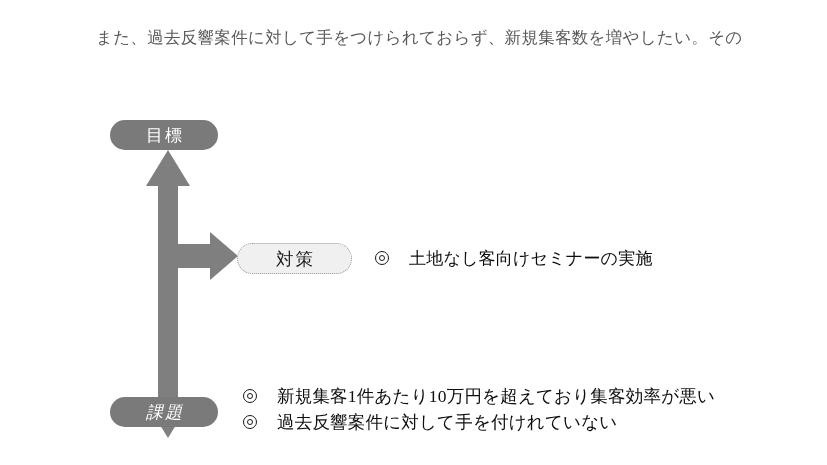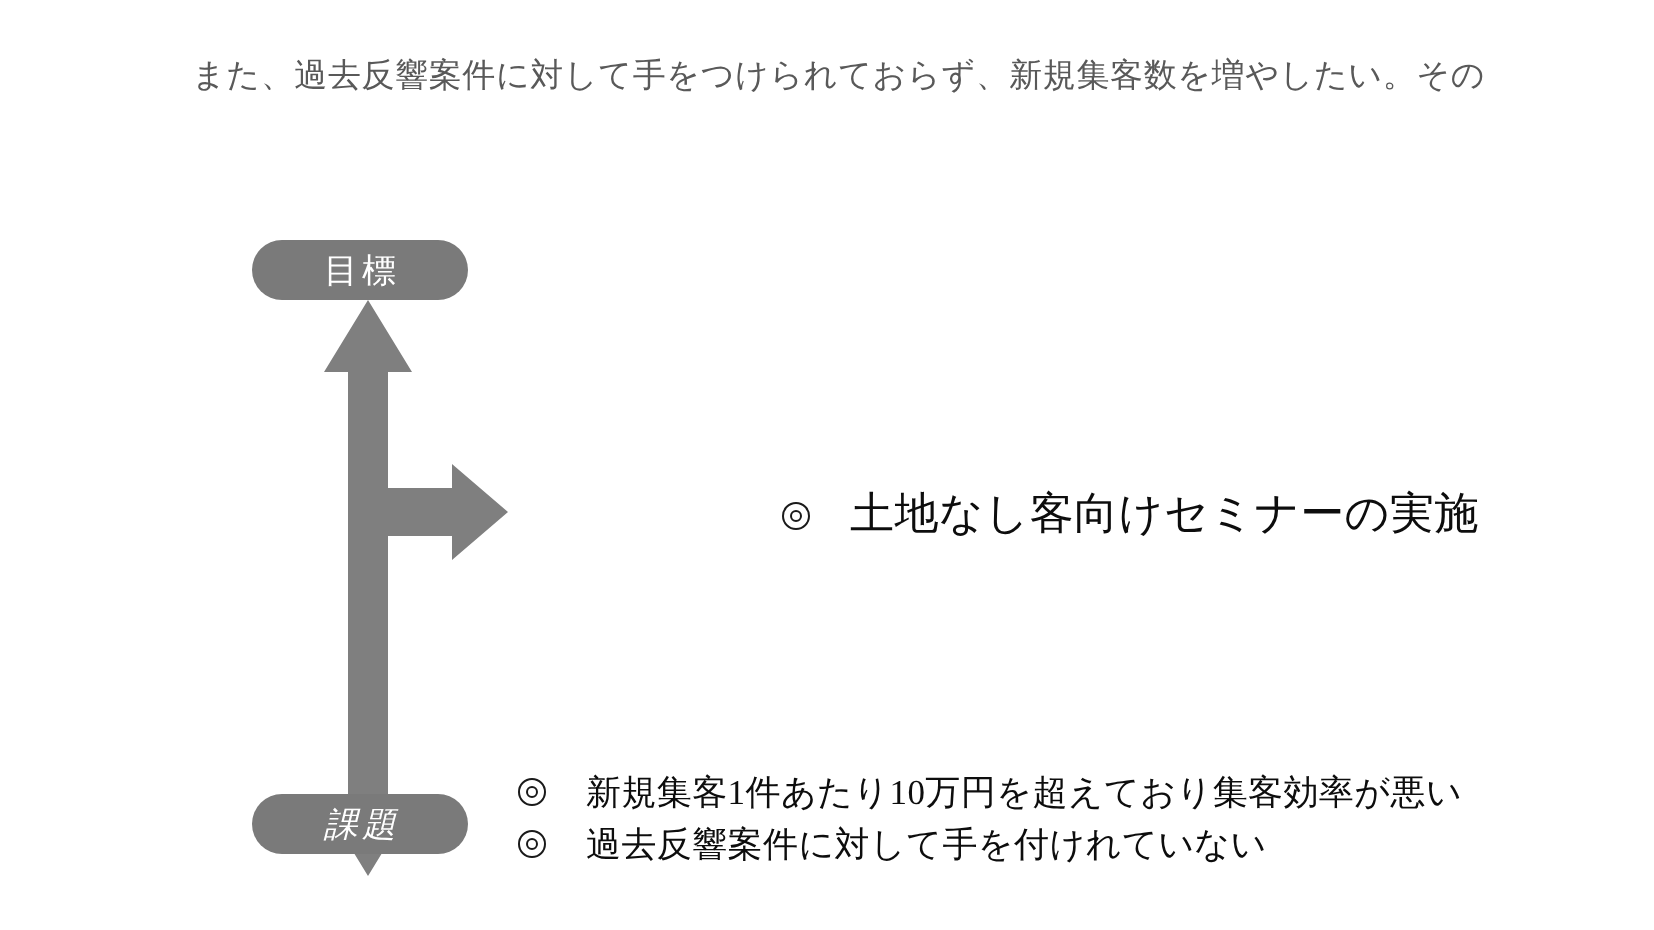--- a/index.html
+++ b/index.html
@@ -26,21 +26,21 @@
     color: #595959;
     font-size: 16.5px;
     line-height: 35px;
     letter-spacing: 0.3px;
     white-space: nowrap;
   }
 
   
   #diagram {
     position: absolute;
-    left: 16px;
+    left: 0;
     top: 0;
     width: 693px;
     height: 465px;
   }
   #arrow-svg {
     position: absolute;
     left: 0;
     top: 0;
     width: 827px;
     height: 465px;
@@ -139,21 +139,21 @@
   #row-goal .bullet-text {
     margin-left: 21px;
   }
 
   #row-measure {
     left: 375px;
     top: 247px;
   }
   #row-measure .bullet-text {
     margin-left: 20px;
-    font-size: 22px;
+    font-size: 17px;
   }
 
   #issue-list {
     position: absolute;
     left: 243px;
     top: 385px;
     font-family: Liberation Serif, serif;
   }
   #issue-list .bullet-row {
     position: relative;
@@ -193,20 +193,21 @@
              L 210 232
              L 238 256
              L 210 280
              L 210 268
              L 178 268 Z"></path>
   </svg>
 
   <div class="pill pill-solid" id="pill-goal">目標</div>
 
 
+  <div class="pill pill-dotted" id="pill-measure">対策</div>
 
   <div class="bullet-row" id="row-measure">
     <span class="bullet-icon"></span>
     <span class="bullet-text">土地なし客向けセミナーの実施</span>
   </div>
 
   <div class="pill pill-solid" id="pill-issue">課題</div>
 
   <div id="issue-list">
     <div class="bullet-row">

